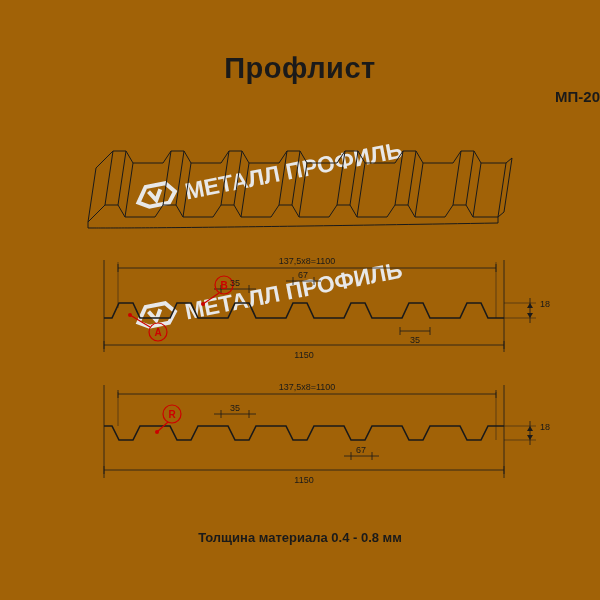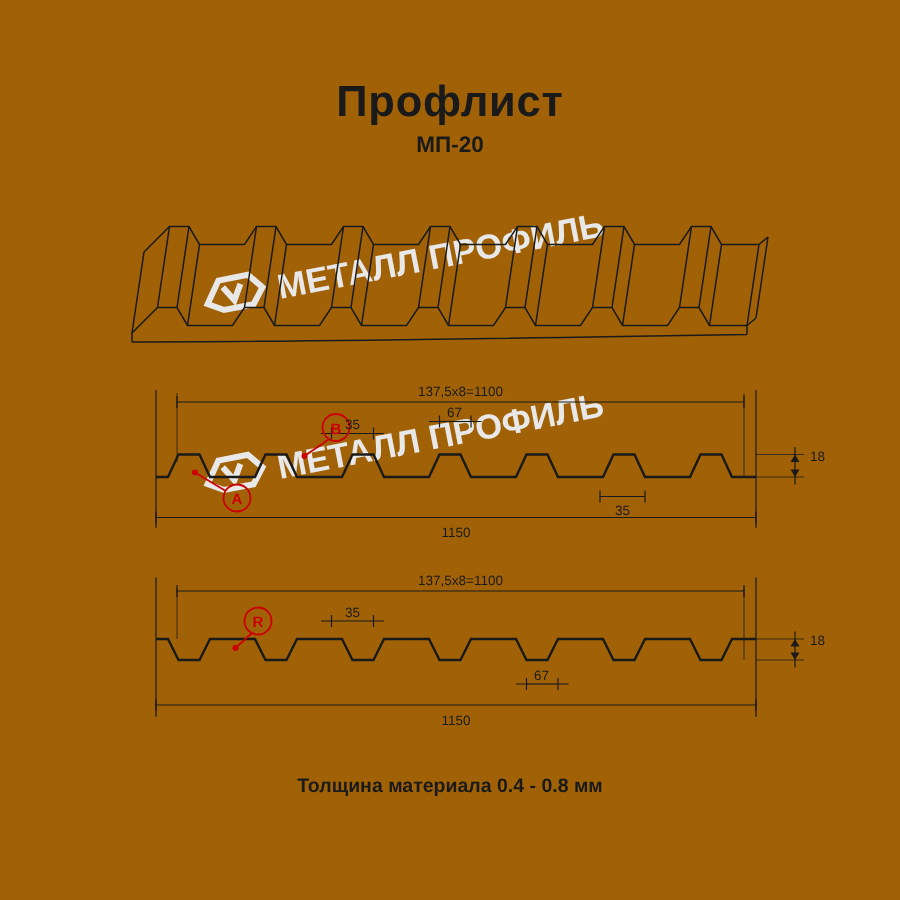--- a/index.html
+++ b/index.html
@@ -26,29 +26,29 @@
     font-size: 29px;
     font-weight: bold;
     color: #1a1a1a;
     letter-spacing: 0.5px;
   }
   .subtitle {
     position: absolute;
     left: 0;
     top: 88px;
     width: 600px;
-    text-align: center;
+    text-align: right;
     font-size: 15px;
     font-weight: bold;
     color: #1a1a1a;
   }
   .footer {
     position: absolute;
     left: 0;
-    top: 516px;
+    top: 530px;
     width: 600px;
     text-align: center;
     font-size: 13px;
     font-weight: bold;
     color: #1a1a1a;
   }
   svg.layer {
     position: absolute;
     left: 0;
     top: 0;

